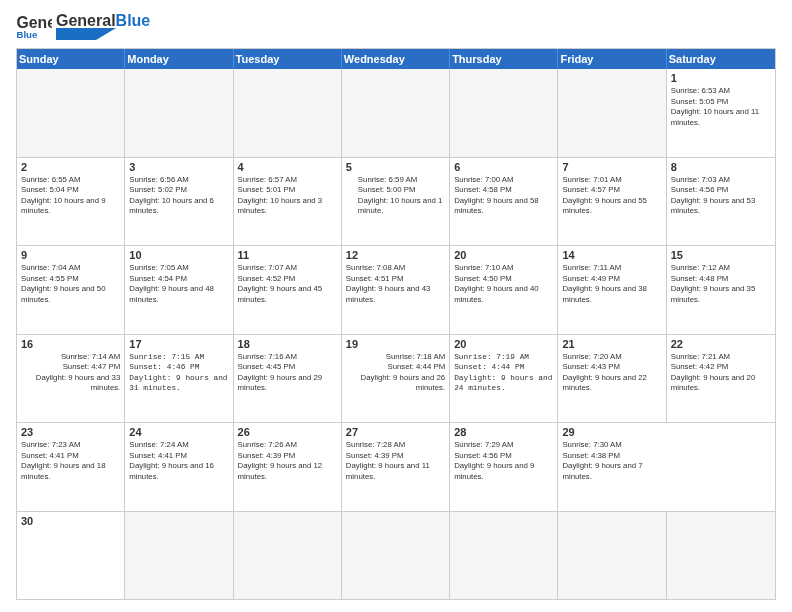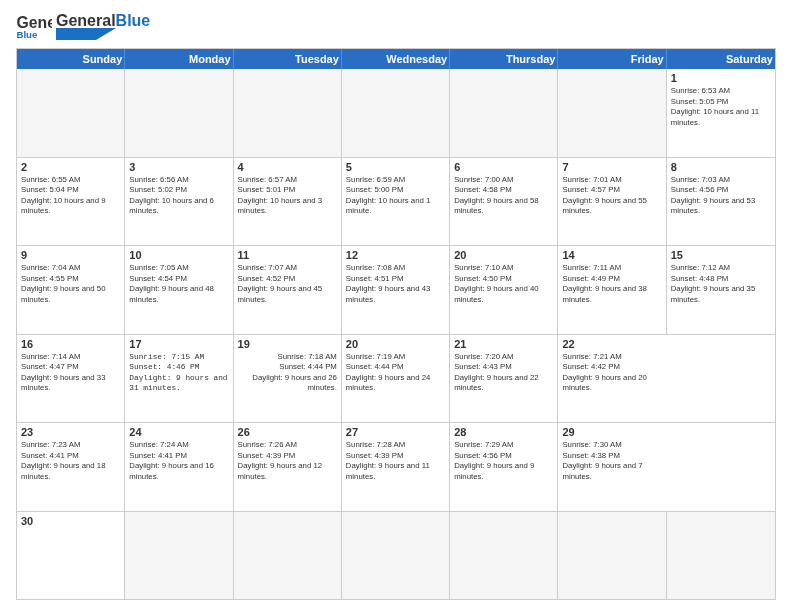--- a/index.html
+++ b/index.html
@@ -52,21 +52,21 @@
     }
     .cal-header-row {
       display: grid;
       grid-template-columns: repeat(7, 1fr);
       background: #2a6dc4;
     }
     .cal-header-cell {
       color: #fff;
       font-size: 11px;
       font-weight: bold;
-      text-align: right;
+      text-align: left;
       padding: 4px 2px;
       border-right: 1px solid #4a8de4;
     }
     .cal-header-cell:last-child { border-right: none; }
     .cal-body {
       flex: 1;
       display: flex;
       flex-direction: column;
     }
     .cal-row {
@@ -160,21 +160,21 @@
 Daylight: 10 hours and 6 minutes.</div>
           </div>
           <div class="cal-cell">
             <div class="day-number">4</div>
             <div class="cell-info" style="white-space: pre-line;">Sunrise: 6:57 AM
 Sunset: 5:01 PM
 Daylight: 10 hours and 3 minutes.</div>
           </div>
           <div class="cal-cell">
             <div class="day-number">5</div>
-            <div class="cell-info" style="white-space: pre-line;">Sunrise: 6:59 AM
+            <div class="cell-info" style="white-space: pre-line; margin-left: 12px;">Sunrise: 6:59 AM
 Sunset: 5:00 PM
 Daylight: 10 hours and 1 minute.</div>
           </div>
           <div class="cal-cell">
             <div class="day-number">6</div>
             <div class="cell-info" style="white-space: pre-line;">Sunrise: 7:00 AM
 Sunset: 4:58 PM
 Daylight: 9 hours and 58 minutes.</div>
           </div>
           <div class="cal-cell">
@@ -230,39 +230,45 @@
           <div class="cal-cell">
             <div class="day-number">15</div>
             <div class="cell-info" style="white-space: pre-line;">Sunrise: 7:12 AM
 Sunset: 4:48 PM
 Daylight: 9 hours and 35 minutes.</div>
           </div>
         </div>
         <div class="cal-row">
           <div class="cal-cell">
             <div class="day-number">16</div>
-            <div class="cell-info" style="white-space: pre-line;">Sunrise: 7:14 AM
+            <div class="cell-info" style="white-space: pre-line; text-align: right;">Sunrise: 7:14 AM
 Sunset: 4:47 PM
 Daylight: 9 hours and 33 minutes.</div>
           </div>
           <div class="cal-cell">
             <div class="day-number">17</div>
             <div class="cell-info" style="white-space: pre-line; font-family: Liberation Mono, monospace;">Sunrise: 7:15 AM
 Sunset: 4:46 PM
 Daylight: 9 hours and 31 minutes.</div>
           </div>
           <div class="cal-cell">
+            <div class="day-number">18</div>
+            <div class="cell-info" style="white-space: pre-line;">Sunrise: 7:16 AM
+Sunset: 4:45 PM
+Daylight: 9 hours and 29 minutes.</div>
+          </div>
+          <div class="cal-cell">
             <div class="day-number">19</div>
             <div class="cell-info" style="white-space: pre-line; text-align: right;">Sunrise: 7:18 AM
 Sunset: 4:44 PM
 Daylight: 9 hours and 26 minutes.</div>
           </div>
           <div class="cal-cell">
             <div class="day-number">20</div>
-            <div class="cell-info" style="white-space: pre-line;">Sunrise: 7:19 AM
+            <div class="cell-info" style="white-space: pre-line; font-family: Liberation Mono, monospace;">Sunrise: 7:19 AM
 Sunset: 4:44 PM
 Daylight: 9 hours and 24 minutes.</div>
           </div>
           <div class="cal-cell">
             <div class="day-number">21</div>
             <div class="cell-info" style="white-space: pre-line;">Sunrise: 7:20 AM
 Sunset: 4:43 PM
 Daylight: 9 hours and 22 minutes.</div>
           </div>
           <div class="cal-cell">

